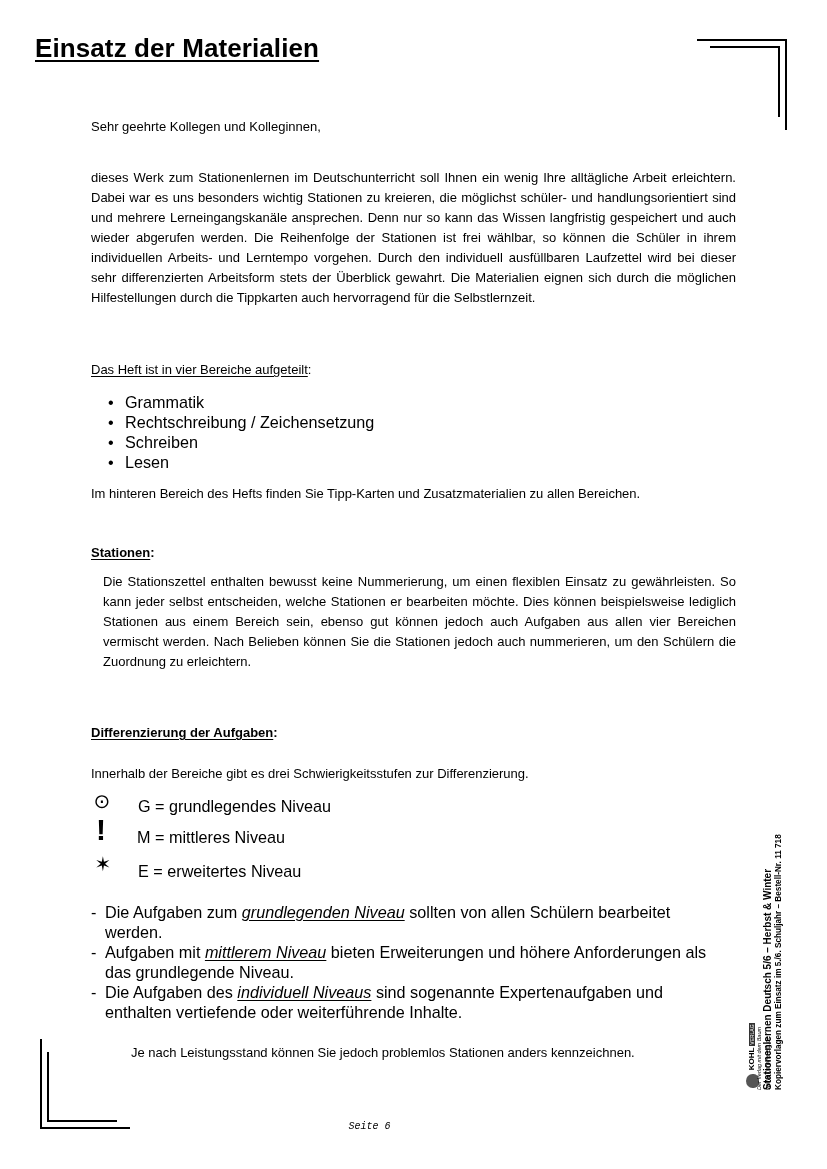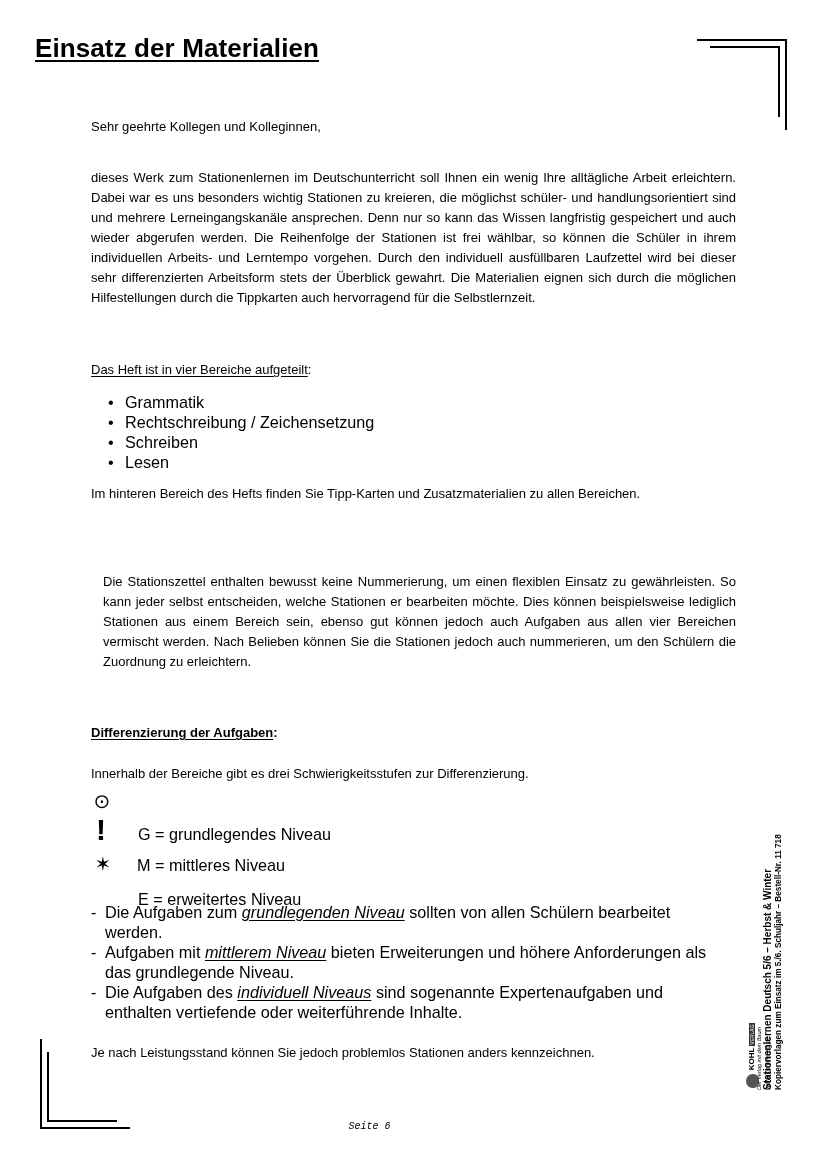--- a/index.html
+++ b/index.html
@@ -27,21 +27,21 @@
   #back-area { top: 484px; }
 
   #stations-heading { top: 543px; font-weight: bold; }
   #stations-text { left: 103px; width: 633px; top: 572px; }
 
   #diff-heading { top: 723px; font-weight: bold; }
   #diff-intro { top: 764px; }
 
   .level-row { position: absolute; left: 91px; font-size: 16.2px; height: 24px; }
   .level-icon { position: absolute; left: 0; width: 22px; text-align: center; }
-  .level-label { position: absolute; white-space: nowrap; margin-top: 28px; }
+  .level-label { position: absolute; white-space: nowrap; }
 
   #levels-notes { position: absolute; left: 91px; top: 902px; width: 645px; font-size: 16.2px; line-height: 20px; margin: 0; padding: 0; list-style: none; }
   #levels-notes li { position: relative; padding-left: 14px; }
   #levels-notes li .dash { position: absolute; left: 0; }
   .iu { font-style: italic; text-decoration: underline; text-underline-offset: 2px; }
 
   #closing { top: 1043px; }
 
   .footer { position: absolute; top: 1121px; left: 0; width: 739px; text-align: center; font-style: italic; font-size: 10px; font-family: Liberation Mono, monospace; }
 
@@ -72,20 +72,23 @@
 
   <ul id="areas-list">
     <li><span class="bullet">•</span><span>Grammatik</span></li>
     <li><span class="bullet">•</span><span>Rechtschreibung / Zeichensetzung</span></li>
     <li><span class="bullet">•</span><span>Schreiben</span></li>
     <li><span class="bullet">•</span><span>Lesen</span></li>
   </ul>
 
   <p class="para body-text justify" id="back-area">Im hinteren Bereich des Hefts finden Sie Tipp-Karten und Zusatzmaterialien zu allen Bereichen.</p>
 
+  <p class="para body-text" id="stations-heading">
+    <span class="u">Stationen</span><span>:</span>
+  </p>
 
   <p class="para body-text justify" id="stations-text">Die Stationszettel enthalten bewusst keine Nummerierung, um einen flexiblen Einsatz zu gewährleisten. So kann jeder selbst entscheiden, welche Stationen er bearbeiten möchte. Dies können beispielsweise lediglich Stationen aus einem Bereich sein, ebenso gut können jedoch auch Aufgaben aus allen vier Bereichen vermischt werden. Nach Belieben können Sie die Stationen jedoch auch nummerieren, um den Schülern die Zuordnung zu erleichtern.</p>
 
   <p class="para body-text" id="diff-heading">
     <span class="u">Differenzierung der Aufgaben</span><span>:</span>
   </p>
 
   <p class="para body-text" id="diff-intro">Innerhalb der Bereiche gibt es drei Schwierigkeitsstufen zur Differenzierung.</p>
 
   <div class="level-row" style="top:793px; width:400px;">
@@ -106,21 +109,21 @@
       <span class="dash">-</span><span>Die Aufgaben zum </span><span class="iu">grundlegenden Niveau</span><span> sollten von allen Schülern bearbeitet werden.</span>
     </li>
     <li style="width:610px;">
       <span class="dash">-</span><span>Aufgaben mit </span><span class="iu">mittlerem Niveau</span><span> bieten Erweiterungen und höhere Anforderungen als das grundlegende Niveau.</span>
     </li>
     <li style="width:610px;">
       <span class="dash">-</span><span>Die Aufgaben des </span><span class="iu">individuell Niveaus</span><span> sind sogenannte Expertenaufgaben und enthalten vertiefende oder weiterführende Inhalte.</span>
     </li>
   </ul>
 
-  <p class="para body-text" id="closing" style="width:660px;">Je nach Leistungsstand können Sie jedoch problemlos Stationen anders kennzeichnen.</p>
+  <p class="para body-text" id="closing" style="width:660px;margin-left:40px;">Je nach Leistungsstand können Sie jedoch problemlos Stationen anders kennzeichnen.</p>
 
   <div class="corner-line" style="left:40px; top:1039px; width:2px; height:90px;"></div>
   <div class="corner-line" style="left:40px; top:1127px; width:90px; height:2px;"></div>
   <div class="corner-line" style="left:47px; top:1052px; width:2px; height:70px;"></div>
   <div class="corner-line" style="left:47px; top:1120px; width:70px; height:2px;"></div>
 
   <div class="footer">Seite 6</div>
 
   <div class="side-text">
     <div style="font-size:10px;">Stationenlernen Deutsch 5/6 – Herbst &amp; Winter</div>

